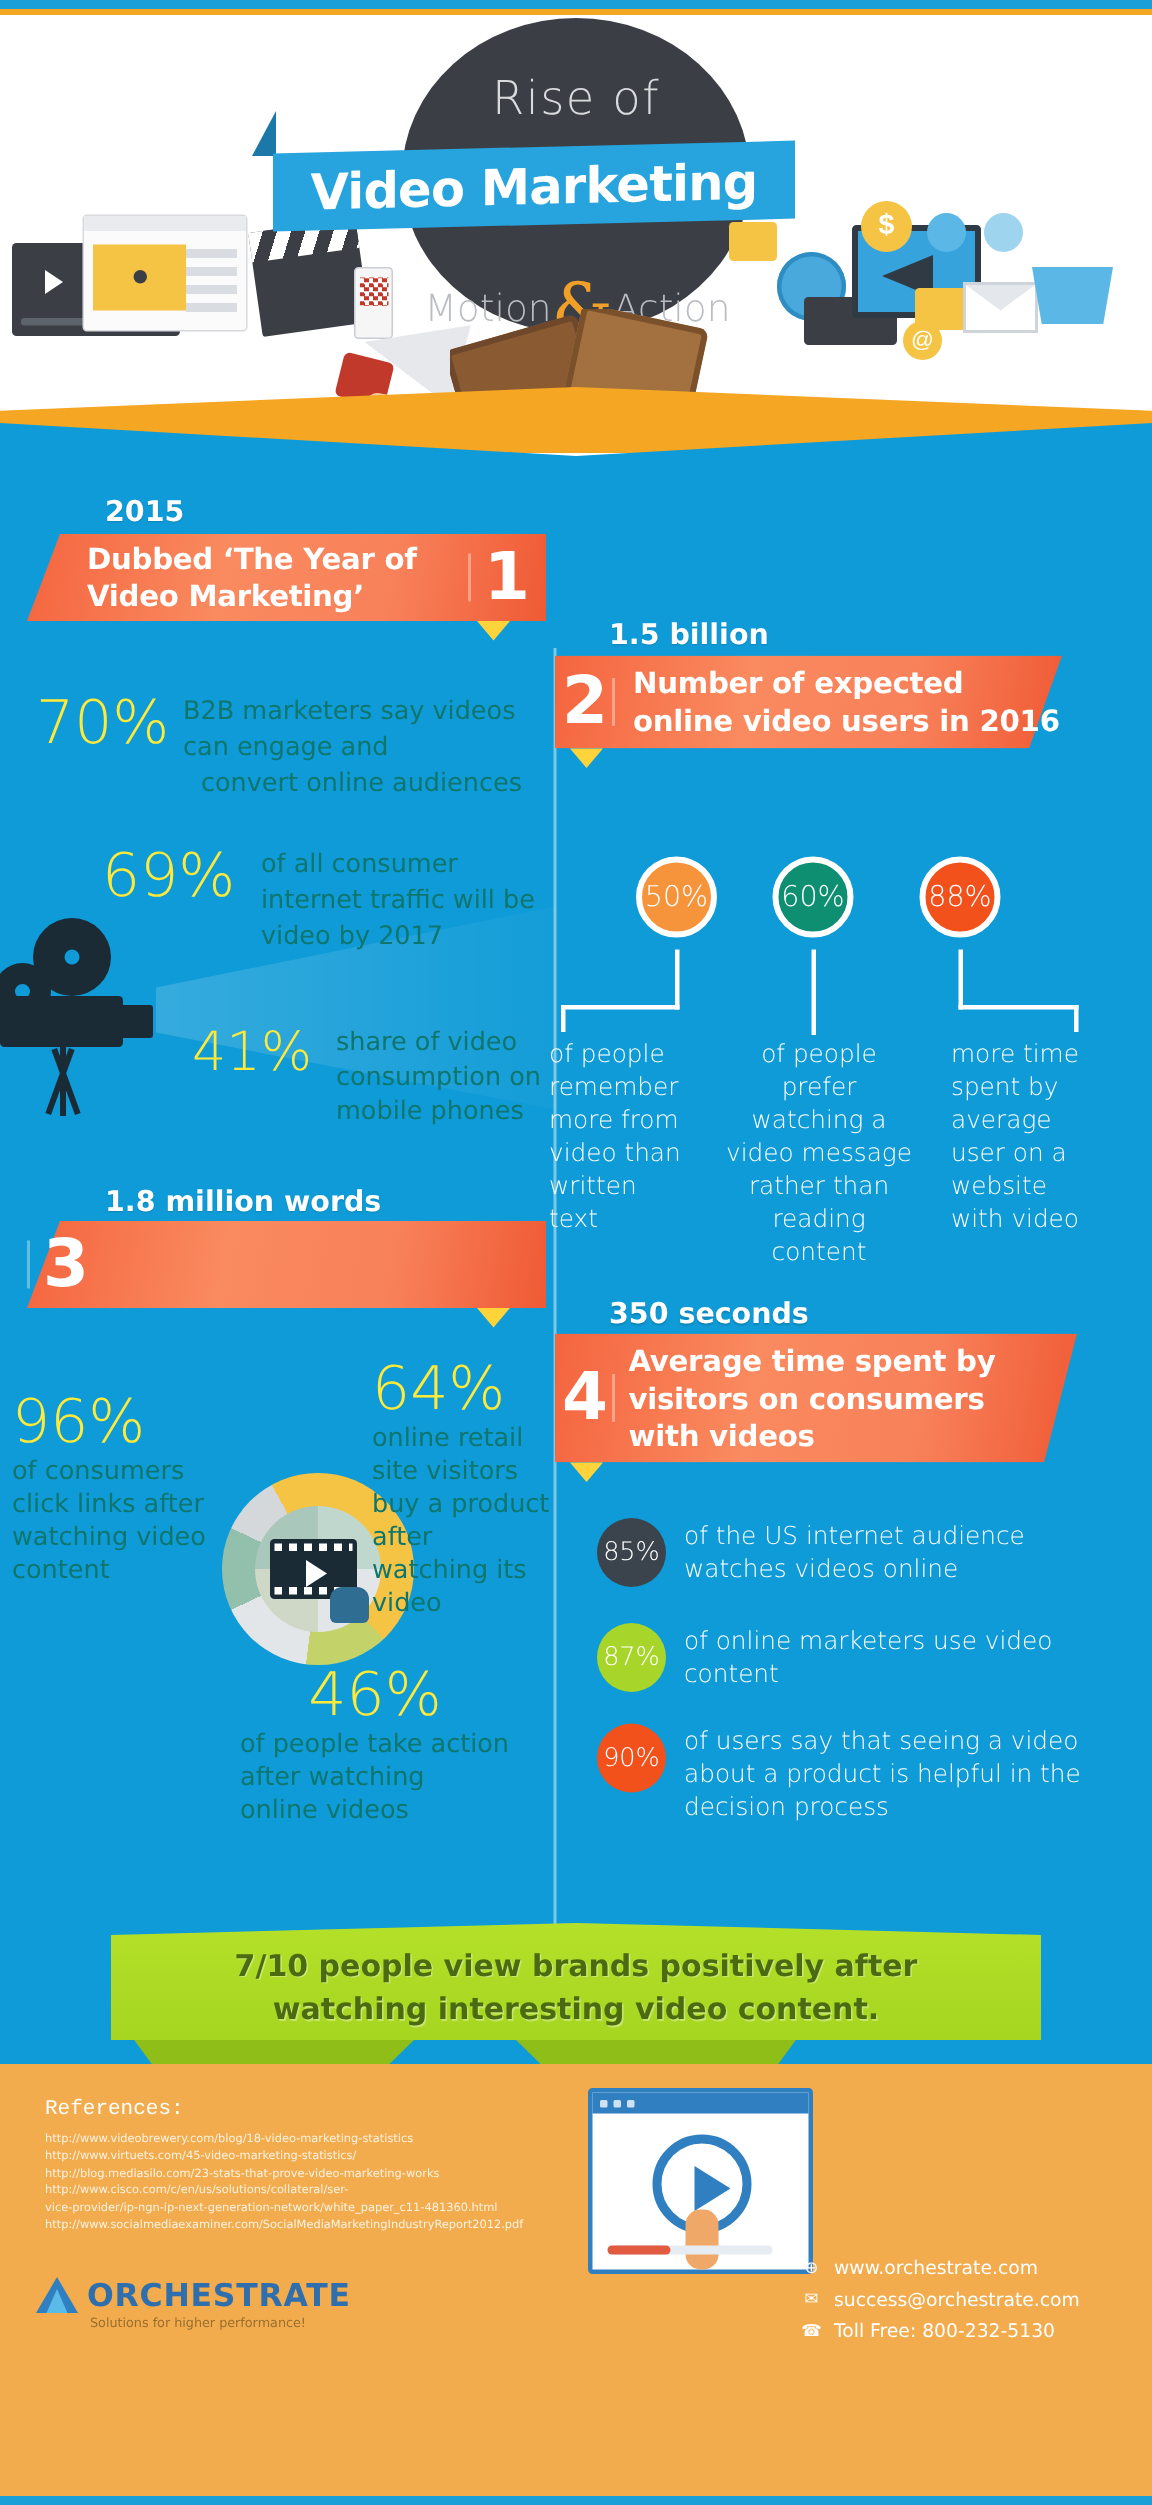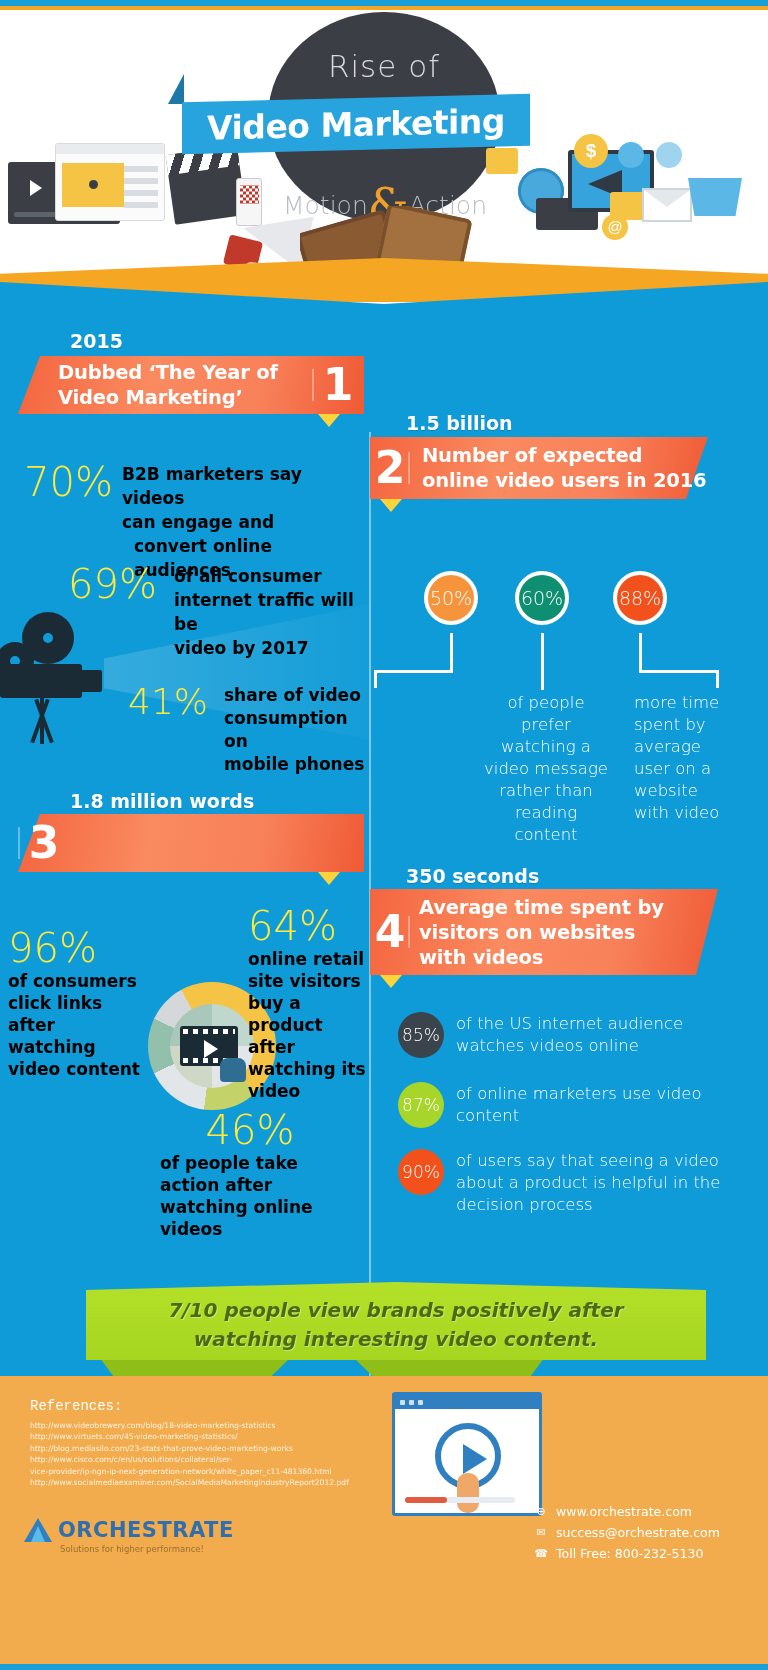--- a/index.html
+++ b/index.html
@@ -138,21 +138,21 @@
   .ribbon .numdiv { position:absolute; top:6px; bottom:6px; width:2px; background:rgba(255,255,255,0.35); }
   .kicker {
     position:absolute; color:#fff; font-weight:bold; font-size:19px;
     font-family:"DejaVu Sans", sans-serif; z-index:4; text-shadow:0 1px 1px rgba(0,0,0,.15);
   }
   .yel-tab { position:absolute; width:0;height:0;
     border-left:11px solid transparent; border-right:11px solid transparent; border-top:13px solid #ffd43b; }
 
   
   .pct { color:#ffe93b; font-weight:300; font-family:"DejaVu Sans", sans-serif; }
-  .stxt { color:#000000; font-weight:700; font-family:"DejaVu Sans", sans-serif; }
+  .stxt { color:#0f766e; font-weight:400; font-family:"DejaVu Sans", sans-serif; }
 
   .statrow { position:absolute; display:flex; align-items:flex-start; }
 
   
   .projector { position:absolute; left:-6px; top:330px; width:128px; height:132px; }
   .projector .reel { position:absolute; border-radius:50%; background:#1b2b36; }
   .projector .reel:after { content:''; position:absolute; left:50%; top:50%; width:10px;height:10px; margin:-5px 0 0 -5px; border-radius:50%; background:#0f9bd7; }
   .projector .box { position:absolute; left:6px; top:52px; width:82px;height:34px; background:#1b2b36; border-radius:3px; }
   .projector .lens { position:absolute; left:86px; top:58px; width:22px;height:22px; background:#1b2b36; border-radius:2px;}
   .projector .leg { position:absolute; background:#1b2b36; width:4px; height:46px; }
@@ -184,21 +184,21 @@
      background: conic-gradient(#bfd7cd 0 25%, #e3e6e8 25% 50%, #cfd8c6 50% 75%, #a9c7bb 75% 100%); }
   .donut .film2 { position:absolute; left:32px; top:44px; width:58px; height:40px; background:#1b2b36; border-radius:3px; }
   .donut .film2:before, .donut .film2:after { content:''; position:absolute; left:3px; right:3px; height:5px;
      background: repeating-linear-gradient(90deg,#fff 0 5px,#1b2b36 5px 10px); }
   .donut .film2:before { top:3px; } .donut .film2:after { bottom:3px; }
   .donut .ply { position:absolute; left:56px; top:58px; width:0;height:0;
      border-left:14px solid #fff; border-top:9px solid transparent; border-bottom:9px solid transparent; }
   .donut .cursor { position:absolute; left:72px; top:76px; width:26px;height:24px; background:#2f6d92; border-radius:8px 8px 4px 4px; }
 
   
-  .greenwrap { position:absolute; left:12px; top:1272px; width:620px; height:120px;font-style:italic; }
+  .greenwrap { position:absolute; left:0; top:1272px; width:620px; height:120px; }
   .gb-main { position:absolute; left:74px; top:10px; width:620px; height:78px;
      background:linear-gradient(180deg,#b4e029 0%,#a6d620 100%);
      clip-path: polygon(0 8px, 50% 0, 100% 8px, 100% 100%, 0 100%); }
   .gb-txt { position:absolute; left:74px; top:24px; width:620px; text-align:center;
      color:#4a6b12; font-size:20px; font-weight:bold; line-height:29px;
      font-family:"DejaVu Sans", sans-serif; text-shadow:1px 1px 0 rgba(255,255,255,0.35); }
   .gb-tailL { position:absolute; left:88px; top:86px; width:190px; height:26px; background:#8fbe18;
      clip-path: polygon(0 0, 100% 0, 86% 100%, 10% 100%); }
   .gb-tailR { position:absolute; right:88px; top:86px; width:190px; height:26px; background:#8fbe18;
      clip-path: polygon(0 0, 100% 0, 90% 100%, 14% 100%); }
@@ -388,20 +388,21 @@
           <div class="ttl">online video users in 2016</div>
         </div>
       </div>
     </div>
     <div class="yel-tab" style="left:380px; top:217px;"></div>
 
     <div class="circ" style="left:424px; top:289px; background:#f5943b;">50%</div>
     <div class="cstem" style="left:450px; top:351px; width:3px; height:40px;"></div>
     <div class="cstem" style="left:374px; top:388px; width:79px; height:3px;"></div>
     <div class="cstem" style="left:374px; top:388px; width:3px; height:18px;"></div>
+    <div class="ccap" style="left:366px; top:410px; width:92px;">of people remember more from video than written text</div>
 
     <div class="circ" style="left:515px; top:289px; background:#0f8f72;">60%</div>
     <div class="cstem" style="left:541px; top:351px; width:3px; height:57px;"></div>
     <div class="ccap" style="left:482px; top:410px; width:128px; text-align:center;">of people prefer watching a video message rather than reading content</div>
 
     <div class="circ" style="left:613px; top:289px; background:#f2511b;">88%</div>
     <div class="cstem" style="left:639px; top:351px; width:3px; height:40px;"></div>
     <div class="cstem" style="left:639px; top:388px; width:80px; height:3px;"></div>
     <div class="cstem" style="left:716px; top:388px; width:3px; height:18px;"></div>
     <div class="ccap" style="left:634px; top:410px; width:98px;">more time spent by average user on a website with video</div>
@@ -444,21 +445,21 @@
     <div class="kicker" style="left:406px; top:583px;">350 seconds</div>
     <div class="ribbon ribbon-right" style="left:370px; top:607px; width:348px; height:86px;">
       <div class="shape"></div>
       <div class="content">
         <div style="width:40px; position:relative; text-align:center;">
           <div class="num">4</div>
           <div class="numdiv" style="right:0;"></div>
         </div>
         <div style="flex:1; padding-left:9px;">
           <div class="ttl">Average time spent by</div>
-          <div class="ttl">visitors on websites</div>
+          <div class="ttl">visitors on consumers</div>
           <div class="ttl">with videos</div>
         </div>
       </div>
     </div>
     <div class="yel-tab" style="left:380px; top:693px;"></div>
 
     <div class="chip" style="left:398px; top:730px; background:#3b444c;">85%</div>
     <div class="chiptxt" style="left:456px; top:731px; width:270px;">
       <div>of the US internet audience</div>
       <div>watches videos online</div>

